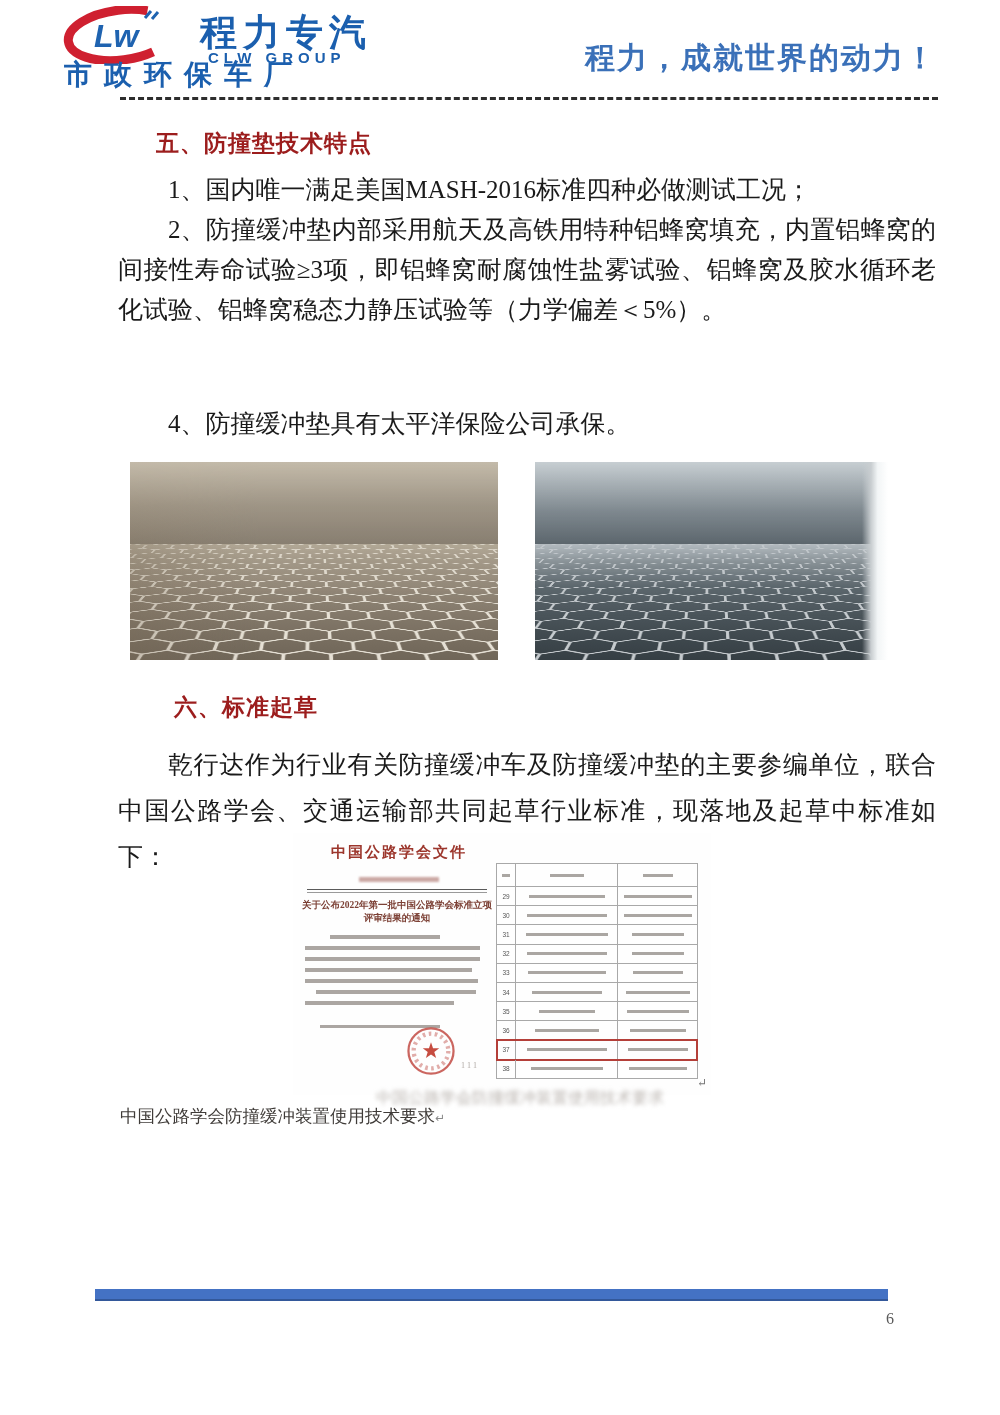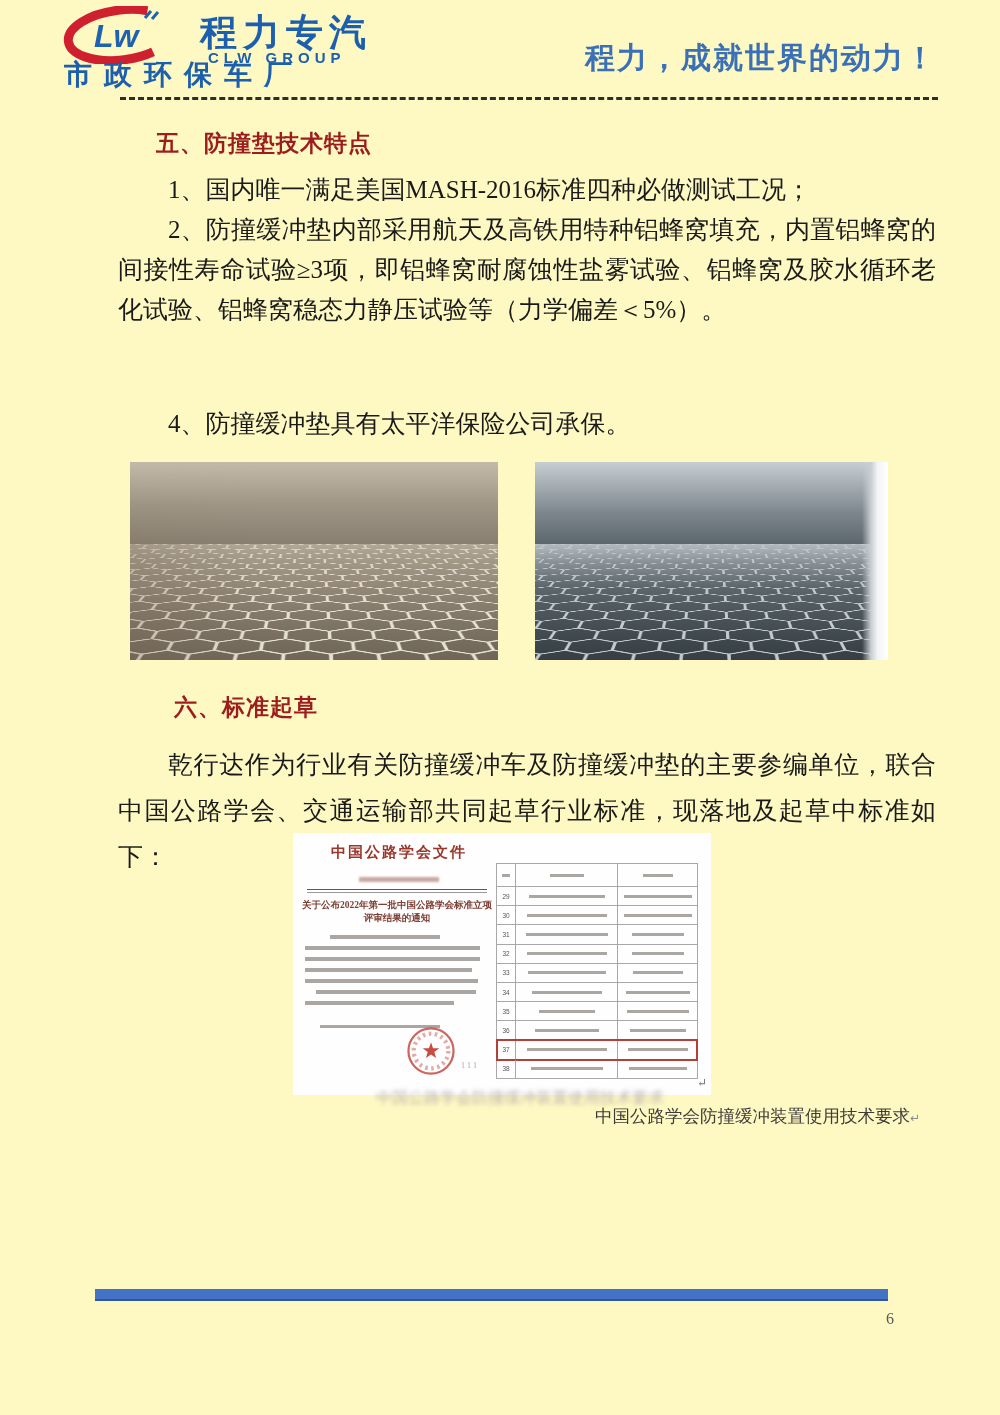--- a/index.html
+++ b/index.html
@@ -1,16 +1,16 @@
 <!DOCTYPE html>
 <html><head>
 <meta charset="utf-8">
 <style>
   html,body{margin:0;padding:0;background:#e8e8e8;}
-  #page{position:relative;width:1000px;height:1415px;background:#fef9c3;overflow:hidden;
+  #page{position:relative;width:1000px;height:1415px;background:#ffffff;overflow:hidden;
         font-family:"Liberation Serif","DejaVu Serif",serif;color:#1a1a1a;margin:0 auto;}
   .abs{position:absolute;}
 
   
   .brand-cn{left:183px;top:8px;font-family:"Liberation Sans","DejaVu Sans",sans-serif;
             font-weight:bold;font-size:37px;color:#1b5fae;letter-spacing:6px;margin-left:17px;}
   .brand-en{left:208px;top:49px;font-family:"Liberation Sans","DejaVu Sans",sans-serif;
             font-weight:bold;font-size:15px;color:#1b5fae;letter-spacing:5px;}
   .brand-sub{left:64px;top:56px;font-family:"Liberation Sans","DejaVu Sans",sans-serif;
              font-weight:bold;font-size:28px;color:#1b5fae;letter-spacing:12px;}
@@ -69,21 +69,21 @@
   .tc-name{width:101px;border-right:1px solid #a8a8a8;}
   .tc-org{flex:1;}
   .bar{display:block;height:3px;background:#9c9792;opacity:.85;filter:blur(.35px);}
   .trow.hl{position:relative;}
   .trow.hl::after{content:"";position:absolute;inset:-2px -1px;border:2px solid #b43f39;pointer-events:none;}
   .return-mark{left:404px;top:243px;font-size:12px;color:#777;}
 
   .ghost-caption{left:120px;top:1088px;width:800px;text-align:center;
                  font-family:"Liberation Sans","DejaVu Sans",sans-serif;font-size:16px;
                  color:#b9b3ae;filter:blur(2.2px);}
-  .caption{left:120px;top:1104px;width:800px;text-align:right;
+  .caption{left:120px;top:1104px;width:800px;text-align:left;
            font-family:"Liberation Sans","DejaVu Sans",sans-serif;font-size:17.5px;color:#3f3b38;}
   .caption .ret{font-size:12px;color:#8a8a8a;}
 
   
   .footer-bar{left:95px;top:1289px;width:793px;height:12px;background:#4472c4;
               box-shadow:inset 0 -2px 0 rgba(38,68,120,.55);}
   .page-num{left:886px;top:1310px;font-size:16px;color:#5a5a5a;}
 </style>
 </head>
 <body>

